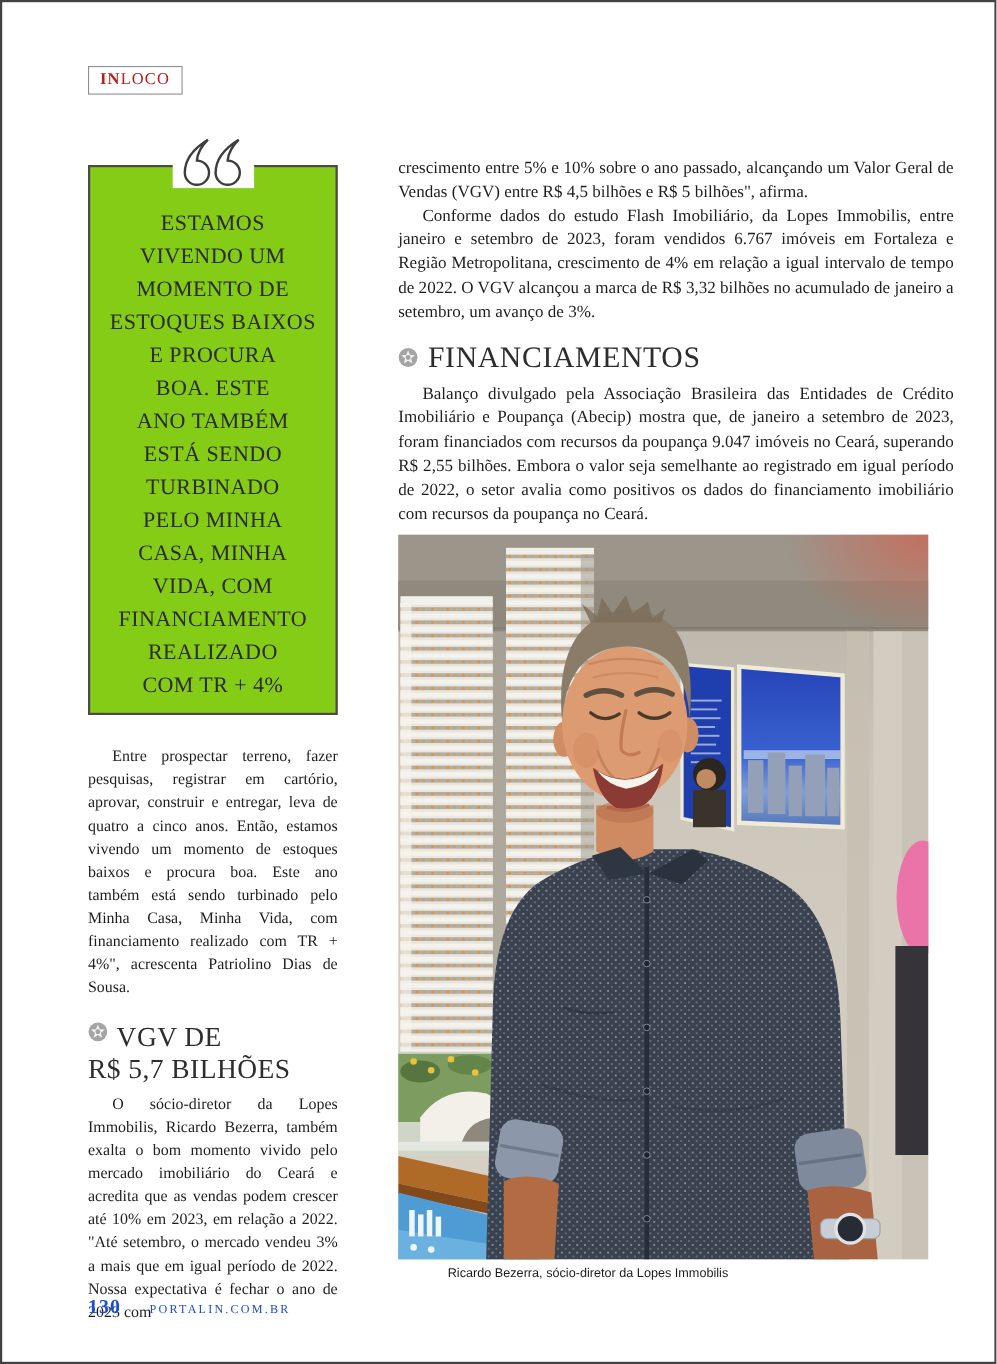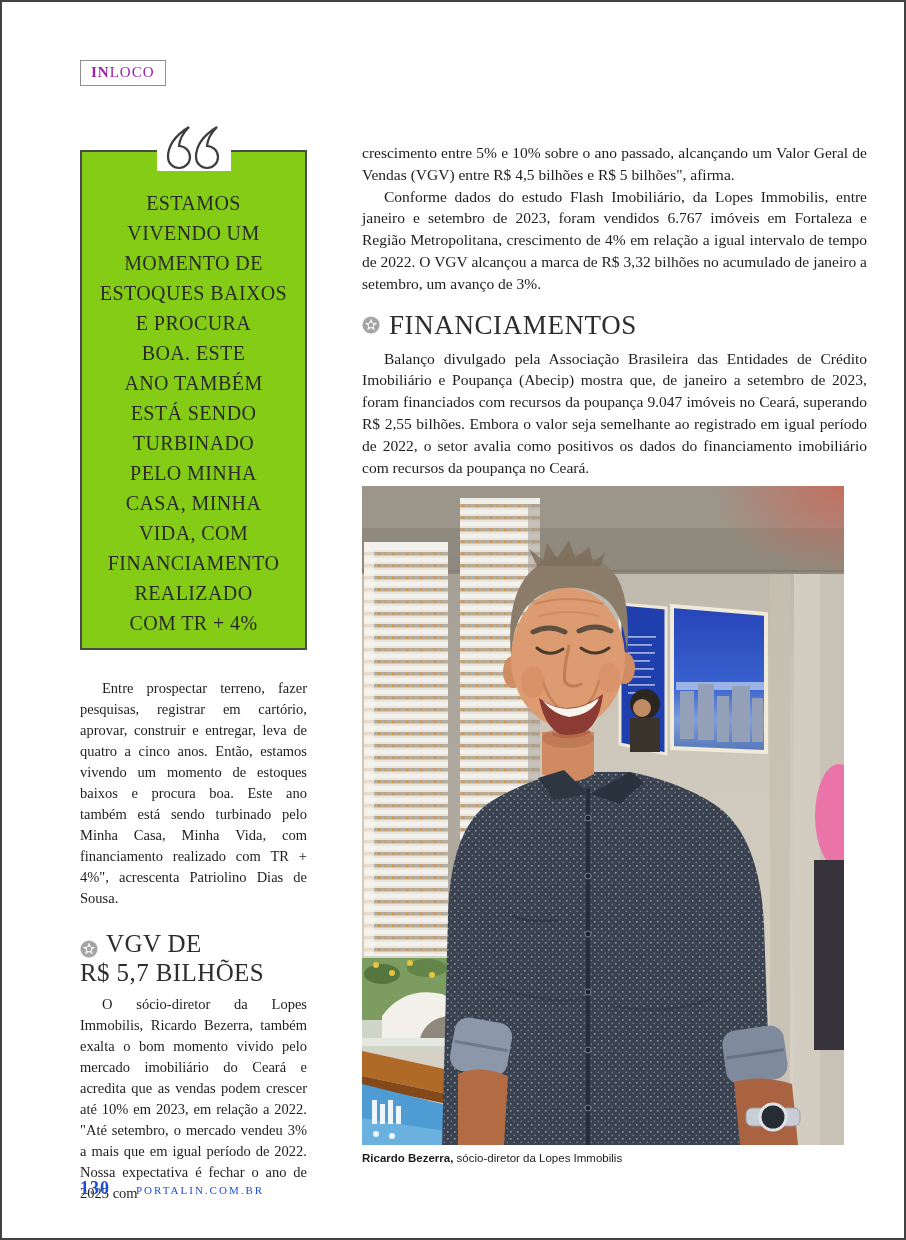--- a/index.html
+++ b/index.html
@@ -4,21 +4,21 @@
 <style>
   html,body{margin:0;padding:0;background:#ffffff;}
   .page{
     position:relative;width:906px;height:1240px;box-sizing:border-box;
     background:#ffffff;border:2px solid #424242;overflow:hidden;
     font-family:"Liberation Serif", serif;color:#1d1d1d;
   }
   
   .kicker{
     position:absolute;left:78px;top:58px;border:1px solid #8f8f8f;
-    padding:3px 10px 4px;font-size:15px;letter-spacing:1px;color:#a21caf;
+    padding:3px 10px 4px;font-size:15px;letter-spacing:1px;color:#b91c1c;
   }
   .kicker .kb{font-weight:bold;}
   
   .left-col{position:absolute;left:78px;top:148px;width:227px;}
   .right-col{position:absolute;left:325px;top:140px;width:505px;padding-left:35px;}
   
   .quote-box{
     box-sizing:border-box;width:227px;height:500px;border:2px solid #4a4a4a;
     position:relative;text-align:center;background:#84cc16;
   }
@@ -33,29 +33,29 @@
   
   .body{text-align:justify;margin:0;}
   .left-body{font-size:14.5px;line-height:21px;}
   .right-body{font-size:15.5px;line-height:21.8px;}
   .indent{text-indent:22px;}
   .mt-after-quote{margin-top:28px;}
   
   .section-heading{font-weight:normal;color:#2d2d2d;margin:0;}
   .fin-heading{display:flex;align-items:center;gap:9px;font-size:27px;letter-spacing:.6px;margin:15px 0 7px;}
   .vgv-heading{font-size:25px;line-height:29px;letter-spacing:.4px;margin:20px 0 7px;}
-  .vgv-heading .hrow{display:flex;align-items:flex-end;gap:8px;}
+  .vgv-heading .hrow{display:flex;align-items:flex-start;gap:8px;}
   .star-icon{display:inline-block;width:18px;height:18px;line-height:0;flex:0 0 auto;}
   
   figure.photo{margin:8px 0 0;width:482px;}
   figure.photo svg.photo-img{display:block;}
   figcaption{
     font-family:"Liberation Sans", sans-serif;font-size:11.5px;color:#1c1c1c;margin-top:7px;
   }
-  figcaption .cap-b{font-weight:bold;}
+  figcaption .cap-b{font-weight:normal;margin-left:45px;}
   
   .footer{position:absolute;left:78px;top:1176px;display:flex;align-items:baseline;gap:26px;color:#1d4ed8;}
   .page-num{font-size:18px;font-weight:bold;letter-spacing:1px;}
   .site{font-size:11px;letter-spacing:2px;}
 </style>
 </head>
 <body>
 
 <div class="page">
 

